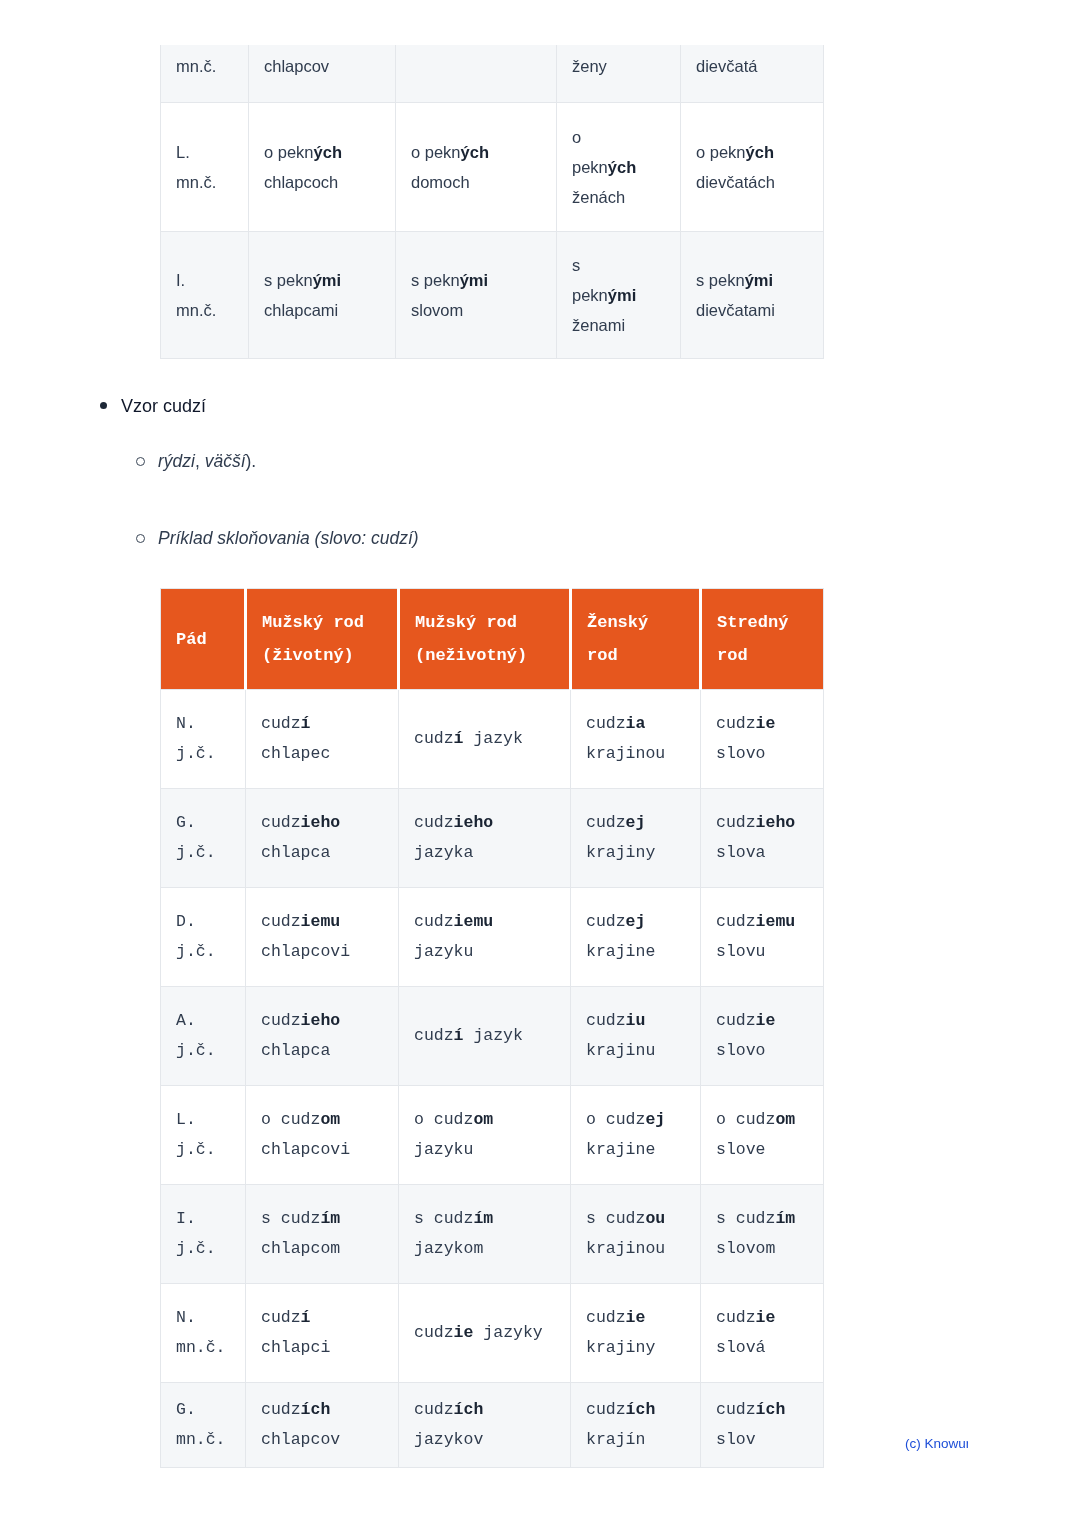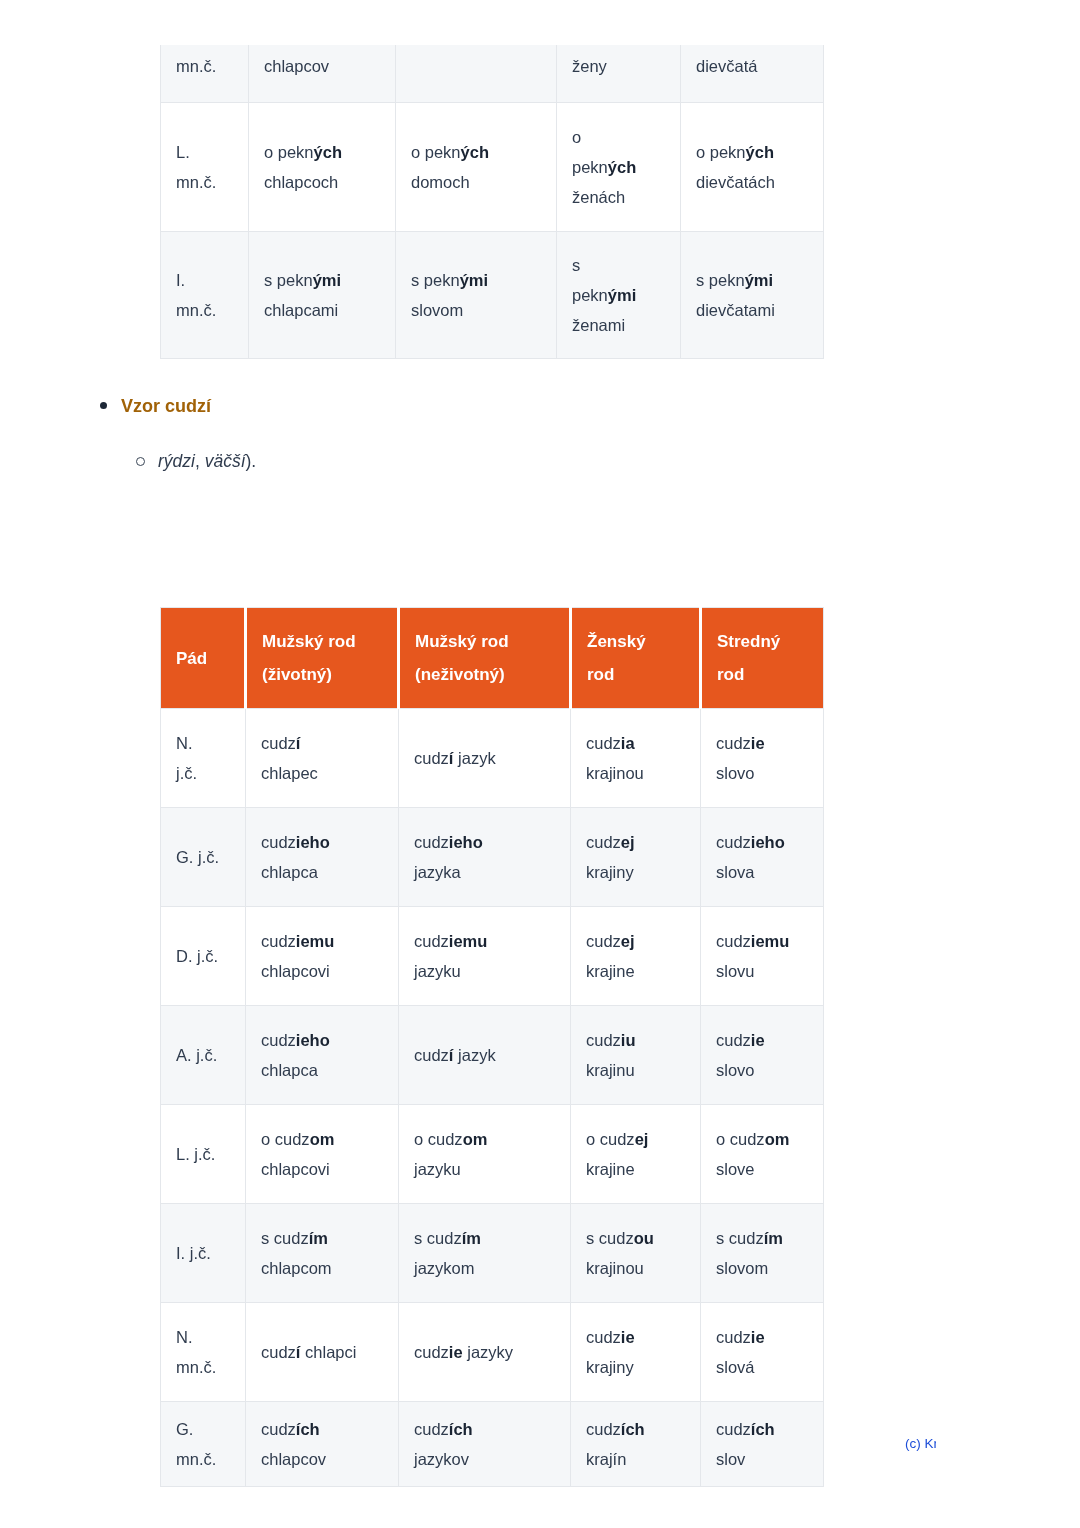--- a/index.html
+++ b/index.html
@@ -1,31 +1,31 @@
 <!DOCTYPE html>
 <html><head>
 <meta charset="utf-8">
 <style>
   html,body{margin:0;padding:0;background:#fff;}
   .page{
     position:relative;width:936px;height:1528px;background:#ffffff;overflow:hidden;
-    font-family:"Liberation Sans","DejaVu Sans",sans-serif;color:#303C4E;
+    font-family:"Liberation Sans","DejaVu Sans",sans-serif;color:#303C4E;padding-left:32px;
   }
   
   .accent-bar{
     position:absolute;left:975px;top:50px;width:58px;height:1423px;
     background:#FBEFE8;border-left:4px solid #F1BE9C;box-sizing:border-box;z-index:1;
   }
   .watermark{
     position:absolute;left:905px;top:1436px;font-size:13.5px;color:#1d4ed8;z-index:2;white-space:nowrap;
   }
   
   .table-wrap{position:absolute;left:160px;z-index:0;}
   .t1{top:45px;}
-  .t2{top:607px;}
+  .t2{top:588px;font-family:Liberation Mono, monospace;}
   table{border-collapse:collapse;table-layout:fixed;}
   td{
     border:1px solid #E4E7EB;background:#FFFFFF;vertical-align:middle;
     padding:4px 15px;font-size:16.5px;line-height:30px;color:#303C4E;
     overflow:hidden;
   }
   .ln{display:block;}
   .seg-b{font-weight:700;color:#1A2433;}
   .seg-i{font-style:italic;}
   
@@ -41,21 +41,21 @@
     border-right:3px solid #FFFFFF;border-bottom:1px solid #E4E7EB;border-top:1px solid #E4E7EB;
   }
   .t2 thead th:first-child{border-left:1px solid #E4E7EB;}
   .t2 thead th:last-child{border-right:1px solid #E4E7EB;}
   .t2 tbody tr td{height:90px;}
   .t2 tbody tr:nth-child(even) td{background:#F5F7F9;}
   .t2 tbody tr:last-child td{height:76px;}
   
   .li-l1{position:absolute;left:100px;top:396px;z-index:0;}
   .dot{display:inline-block;width:7px;height:7px;border-radius:50%;background:#1D2736;vertical-align:3px;margin-right:14px;}
-  .li-title{font-size:18px;font-weight:700;color:#a16207;text-align:right;}
+  .li-title{font-size:18px;font-weight:400;color:#0f172a;text-align:right;}
   .li-l2{position:absolute;left:136px;width:710px;font-size:17.5px;line-height:34px;color:#303C4E;z-index:0;}
   .s1{top:444px;}
   .s2{top:521px;}
   .ring{position:absolute;left:0;top:13px;width:9px;height:9px;border:1.5px solid #3A4656;border-radius:50%;box-sizing:border-box;}
   .li-body{margin-left:22px;}
 </style>
 </head>
 <body>
 
 <div class="page">
@@ -141,20 +141,26 @@
     <span class="dot"></span><span class="li-title">Vzor cudzí</span>
   </div>
 
   <div class="li-l2 s1">
     <span class="ring"></span>
     <div class="li-body" id="sub1">
         <div class="ln"><span class="seg-i">rýdzi</span><span>, </span><span class="seg-i">väčší</span><span>).</span></div>
       </div>
   </div>
 
+  <div class="li-l2 s2">
+    <span class="ring"></span>
+    <div class="li-body" id="sub2">
+        <div class="ln"><span class="seg-i">Príklad skloňovania (slovo: cudzí)</span></div>
+      </div>
+  </div>
 
   <div class="table-wrap t2">
     <table>
       <colgroup>
         <col style="width:85px">
           <col style="width:153px">
           <col style="width:172px">
           <col style="width:130px">
           <col style="width:123px">
       </colgroup>

